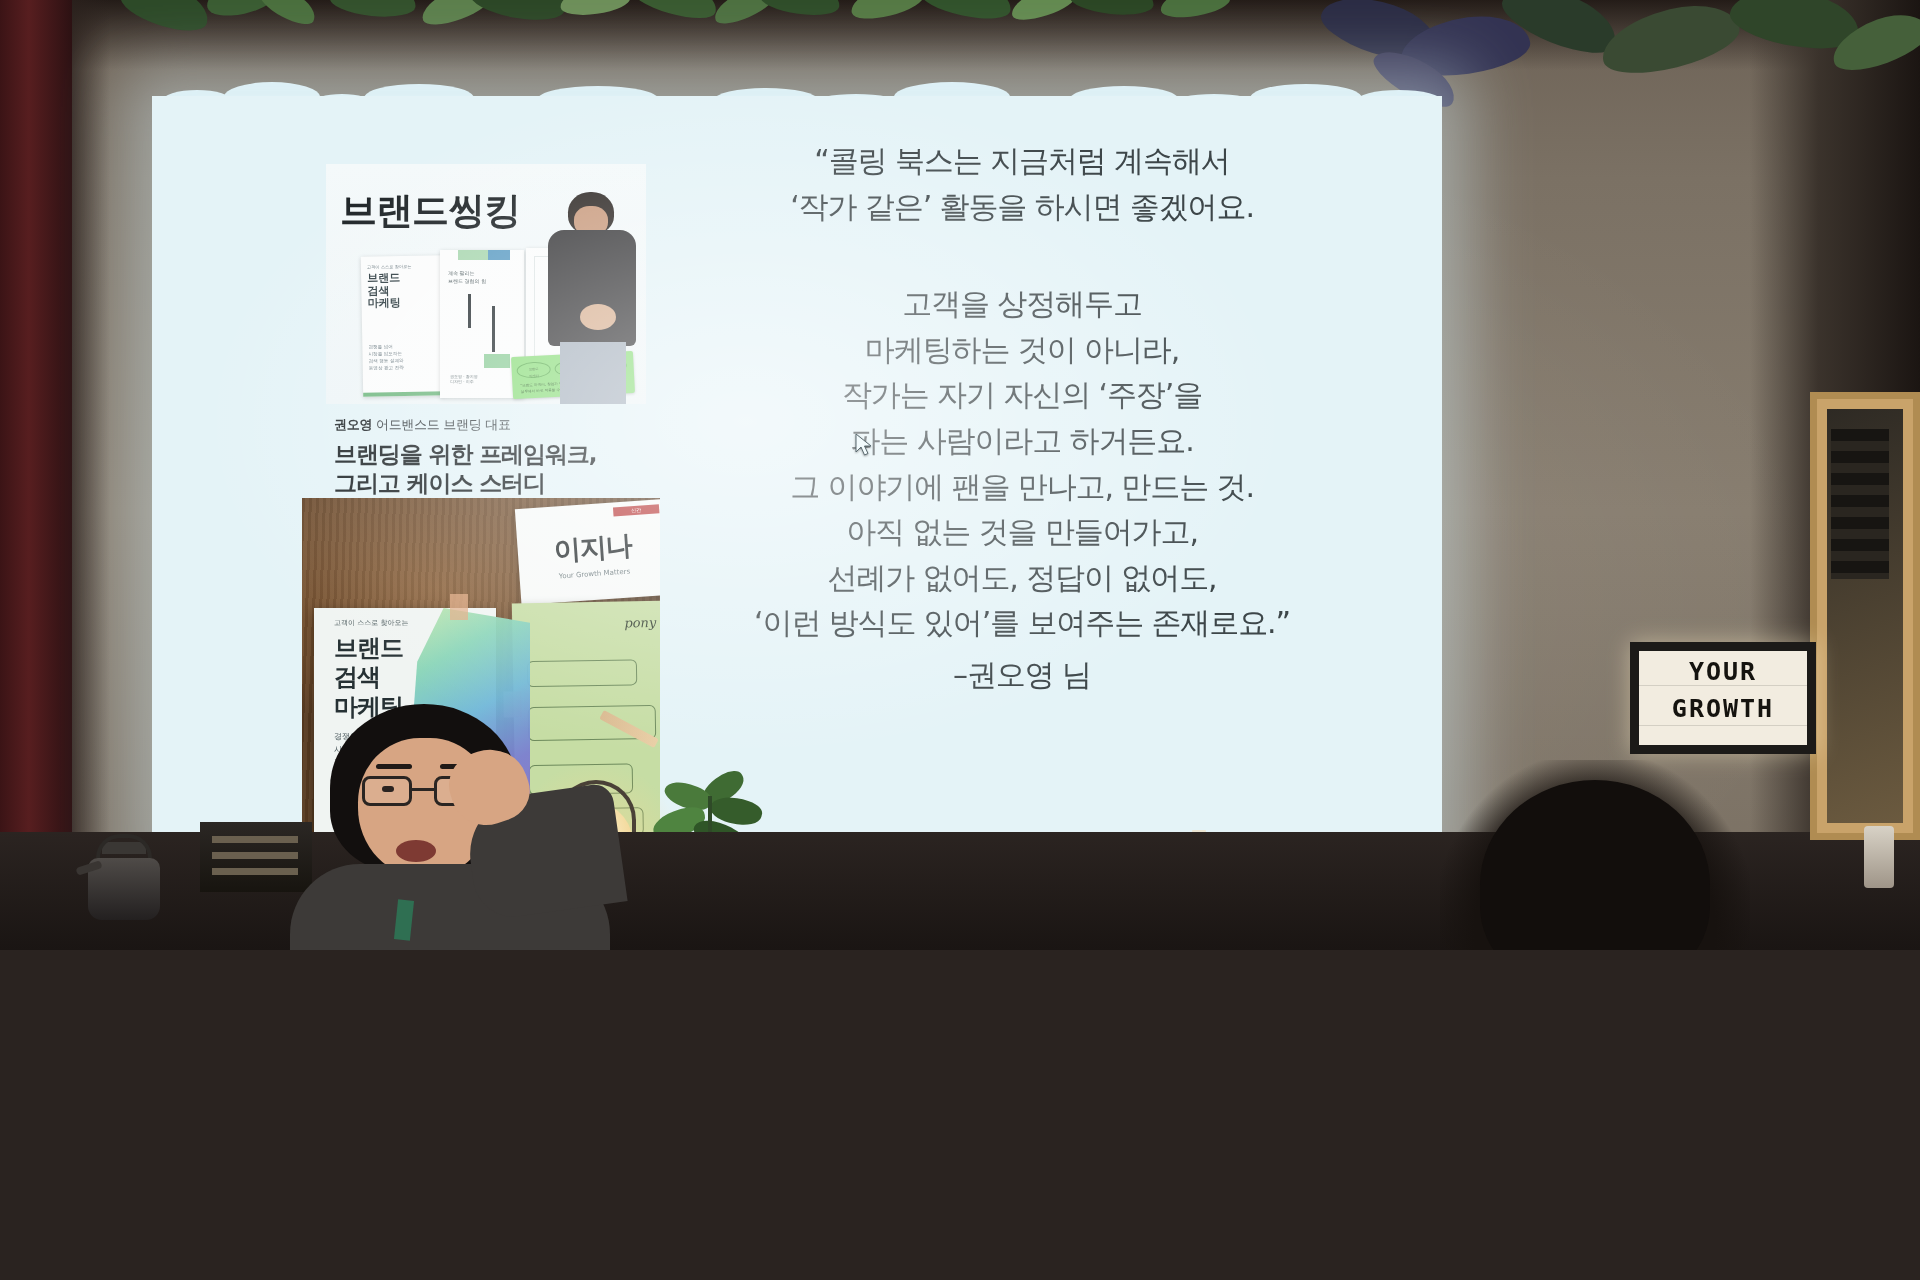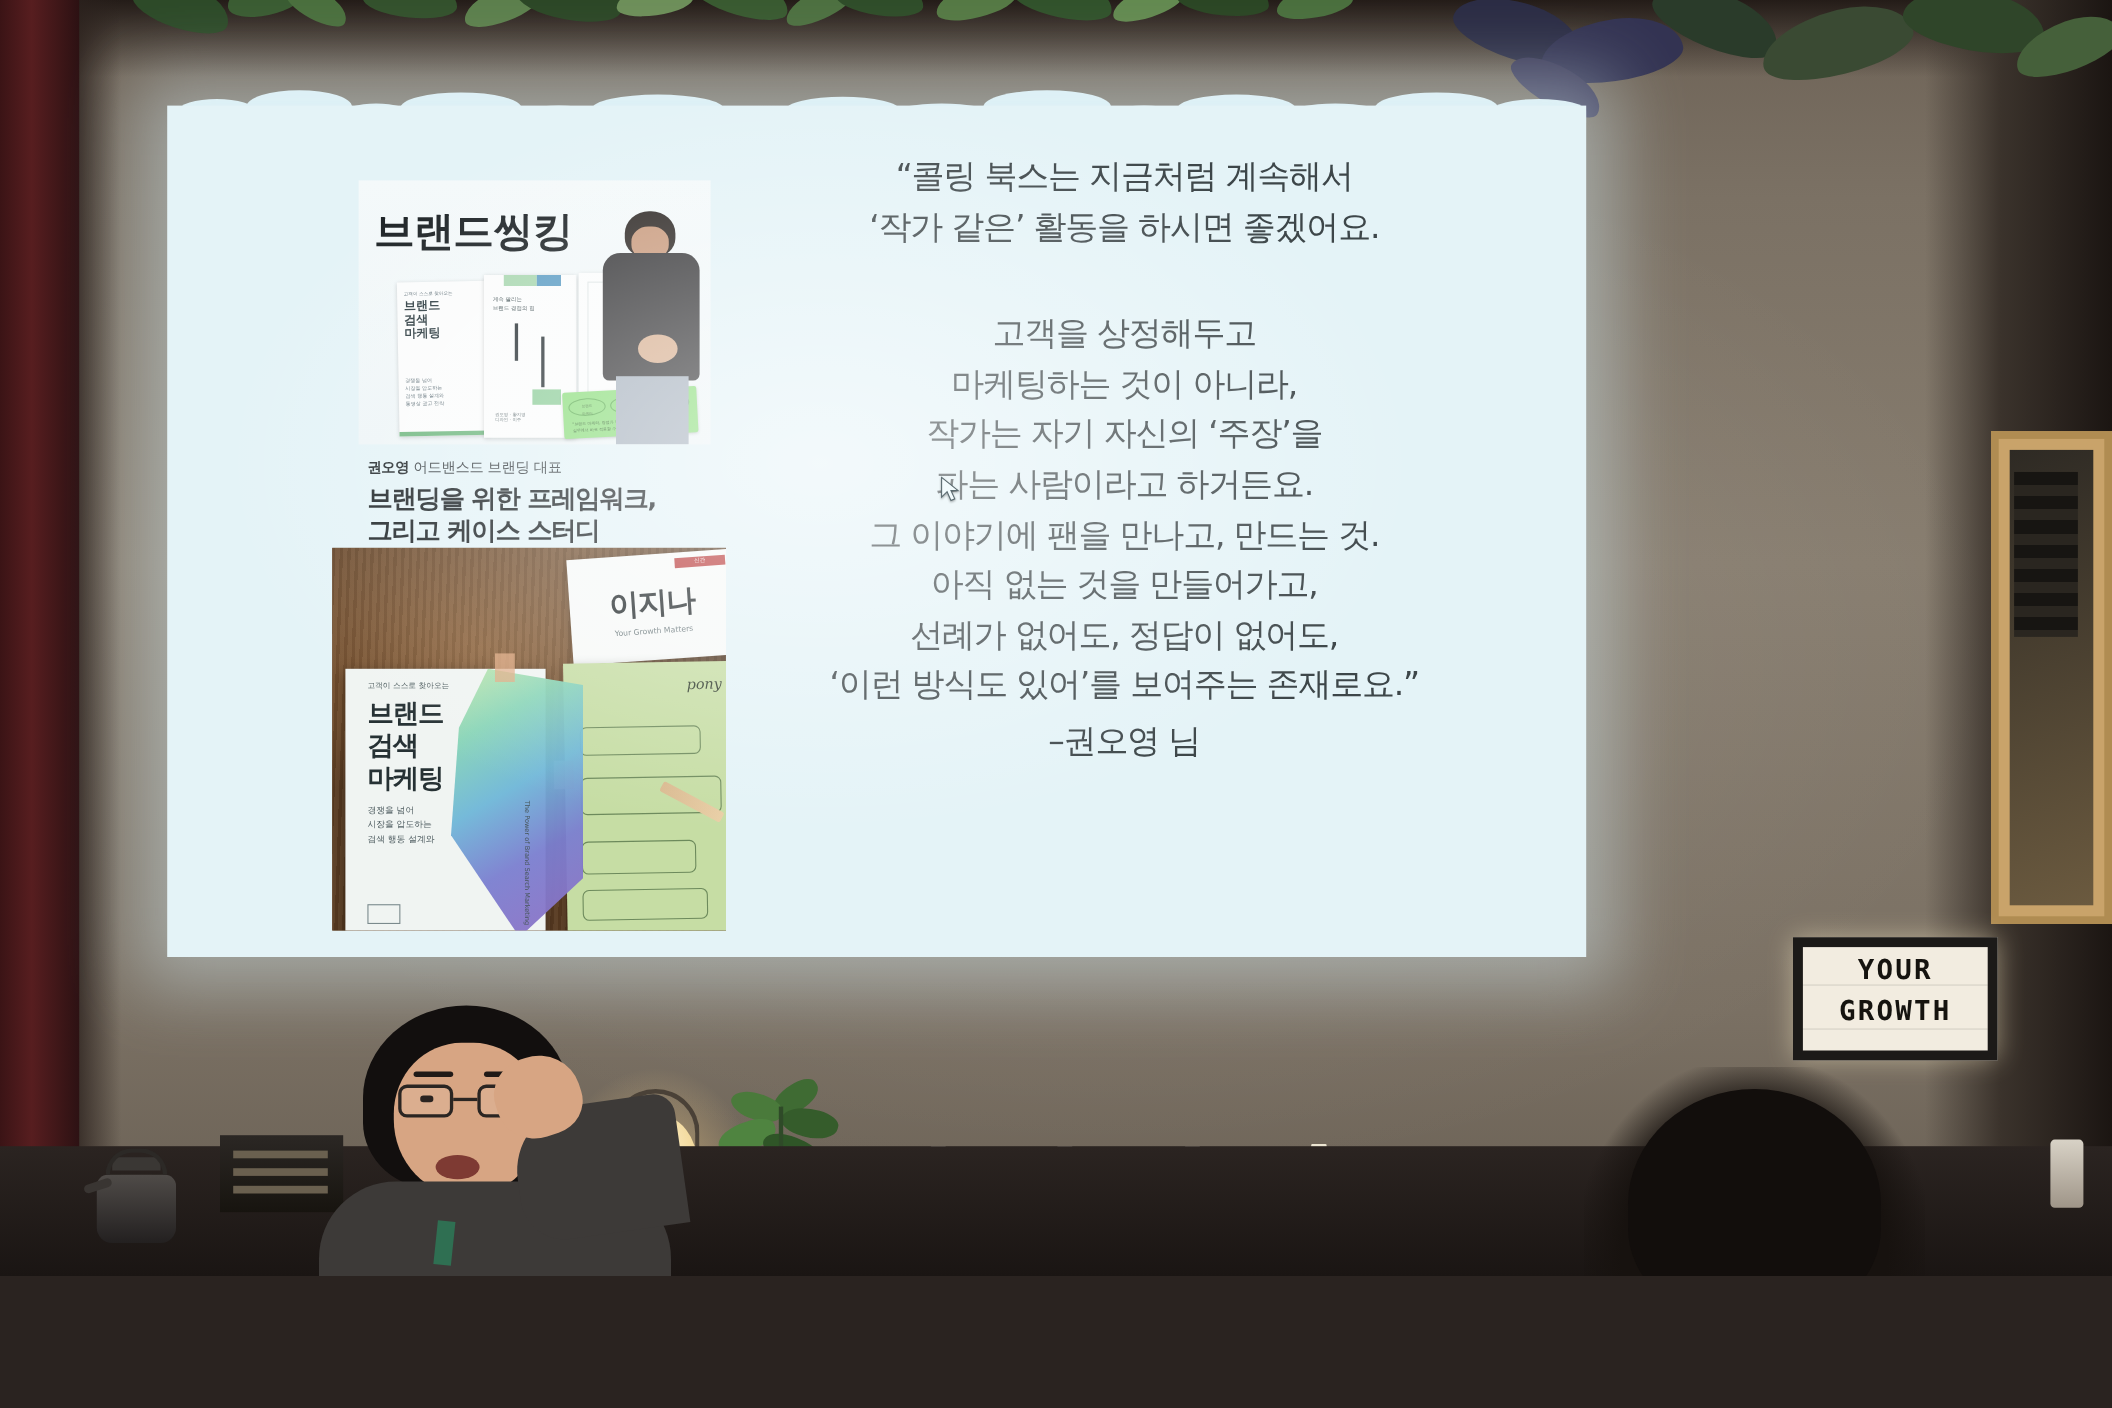--- a/index.html
+++ b/index.html
@@ -1,19 +1,19 @@
 <!DOCTYPE html>
 <html><head>
 <meta charset="utf-8">
 <style>
   * { margin:0; padding:0; box-sizing:border-box; }
   html,body { width:1920px; height:1280px; overflow:hidden; background:#2a2320;
     font-family:"DejaVu Sans","Liberation Sans",sans-serif; }
 
-  #stage { position:relative; width:1920px; height:1160px; overflow:hidden;
+  #stage { position:relative; width:1920px; height:950px; overflow:hidden;
     background:#0f766e; }
 
   
   .wall {
     position:absolute; left:0; top:0; width:1920px; height:1280px;
     background:
       radial-gradient(ellipse 1200px 700px at 52% 46%, rgba(255,255,255,0.10), rgba(0,0,0,0) 70%),
       linear-gradient(180deg,#6d6256 0%,#7b7164 14%,#877d6f 40%,#7a7063 72%,#5d5449 100%);
   }
   .wall-dark-left {

